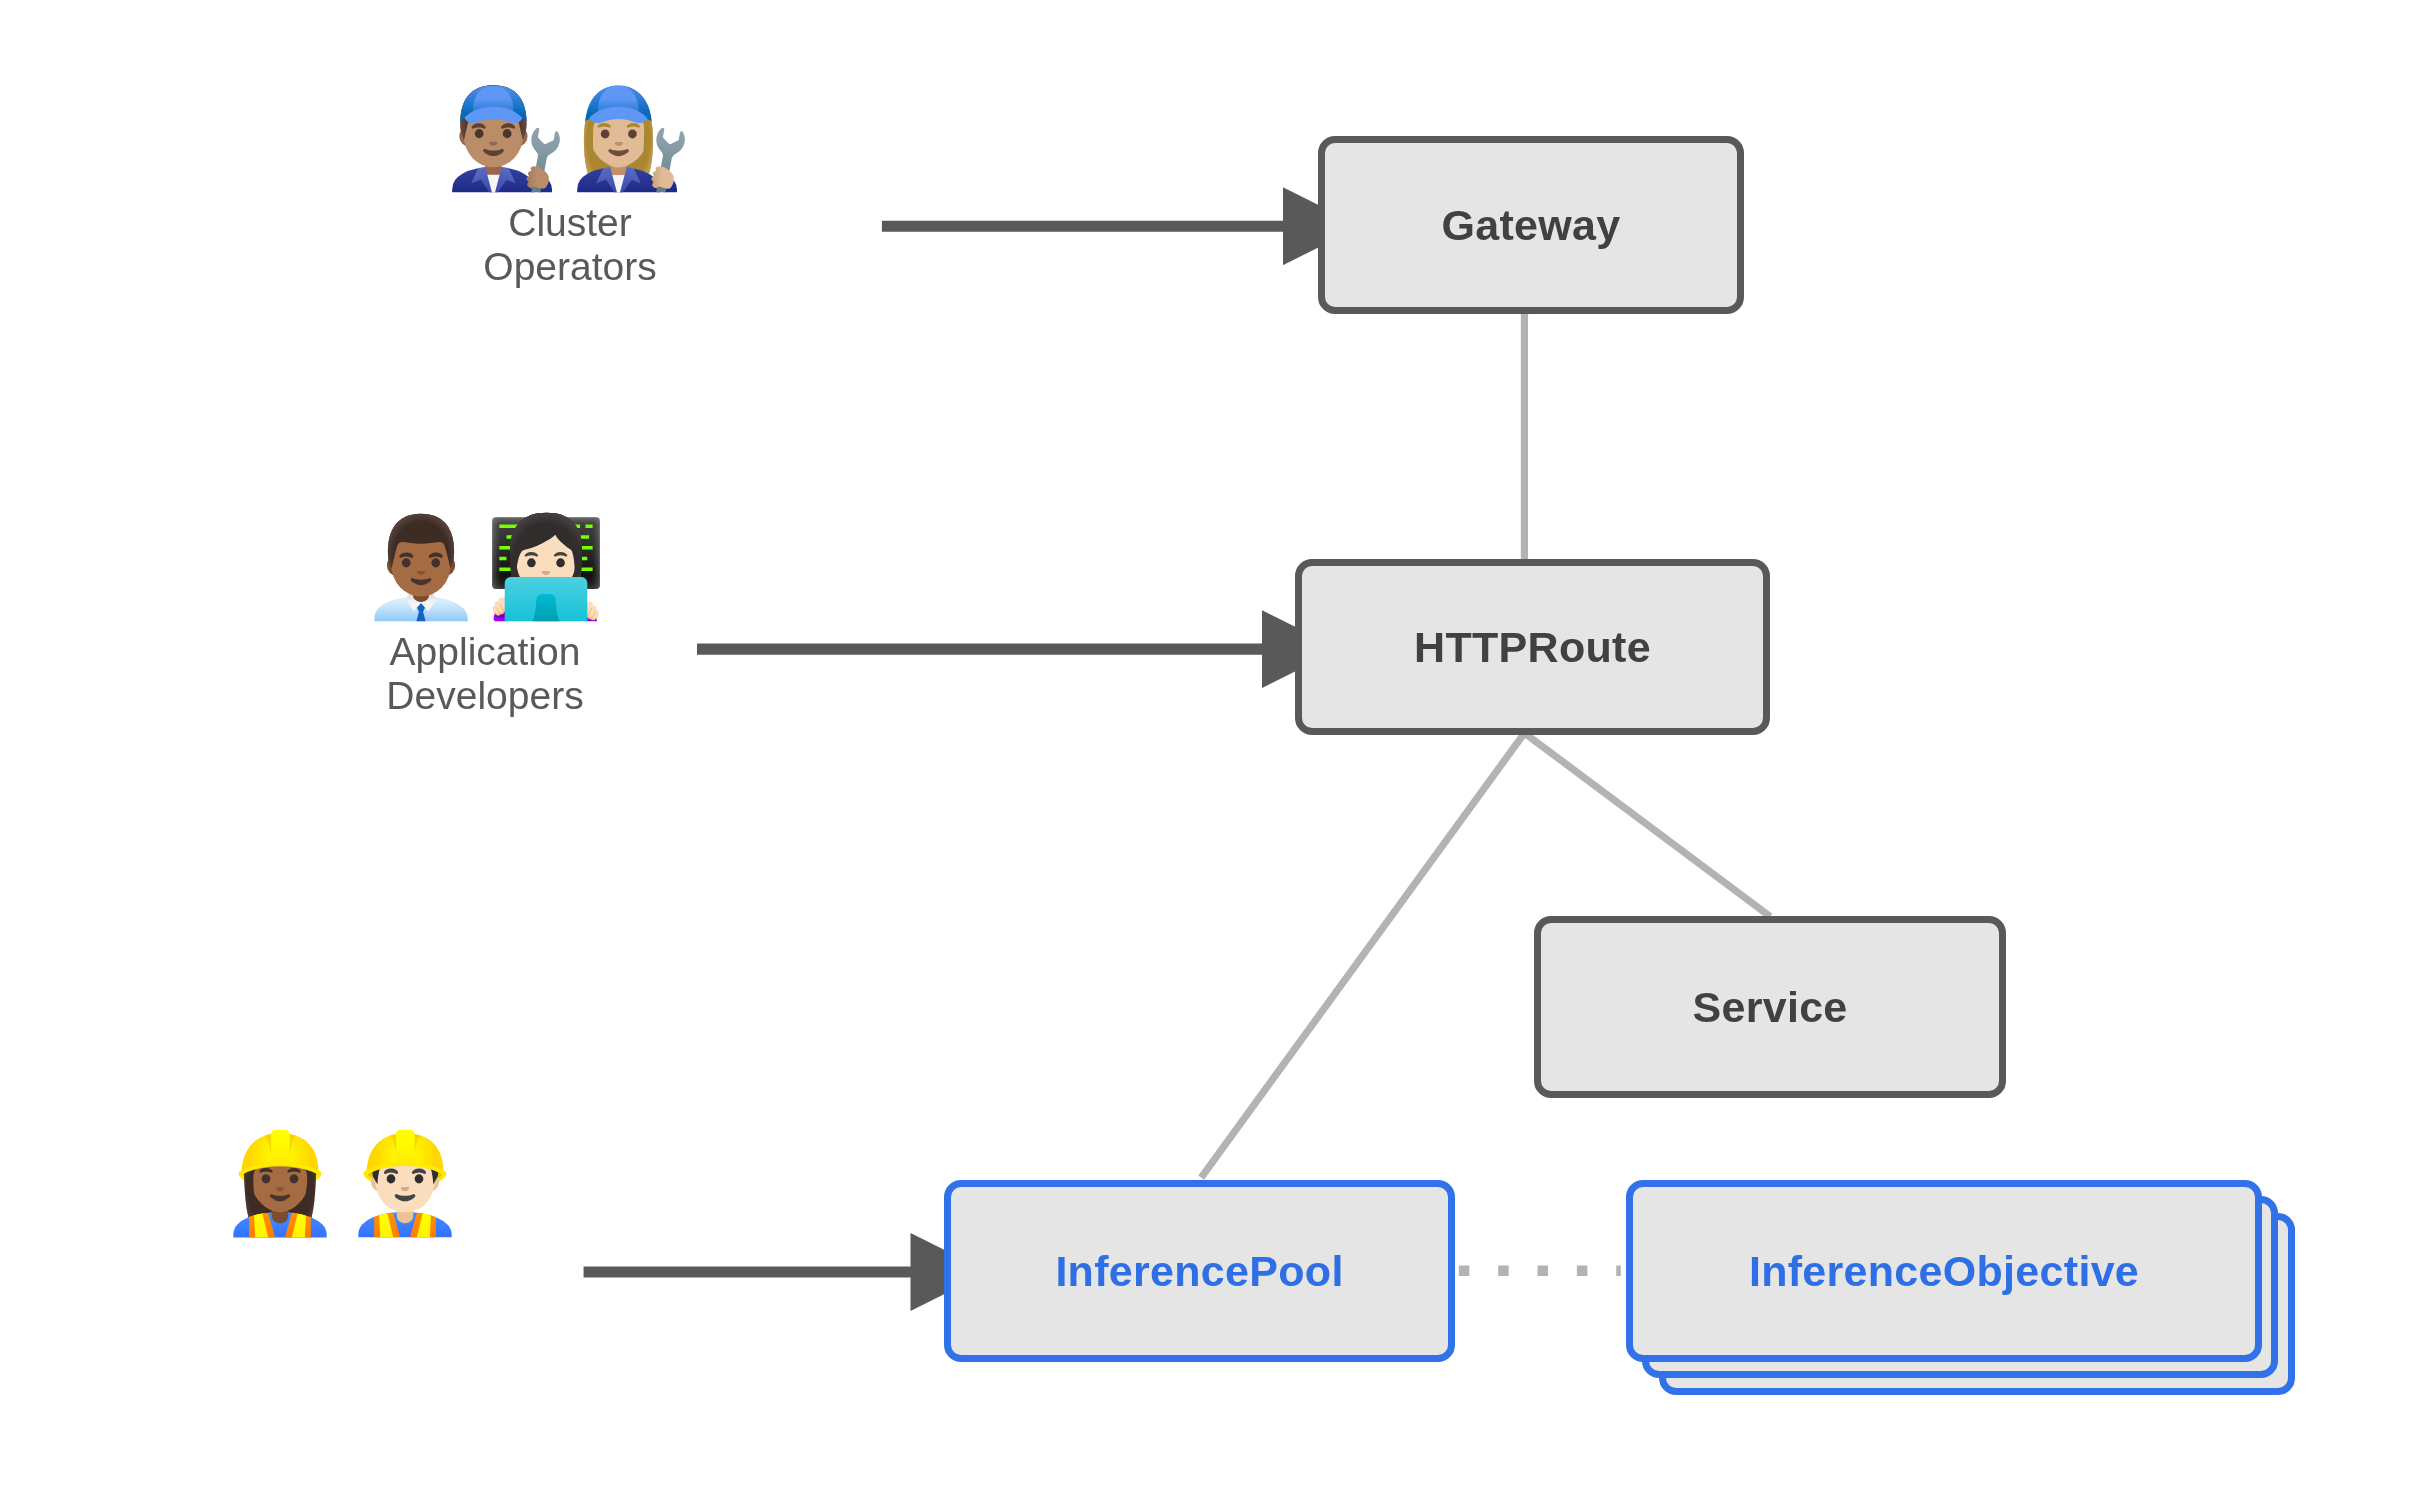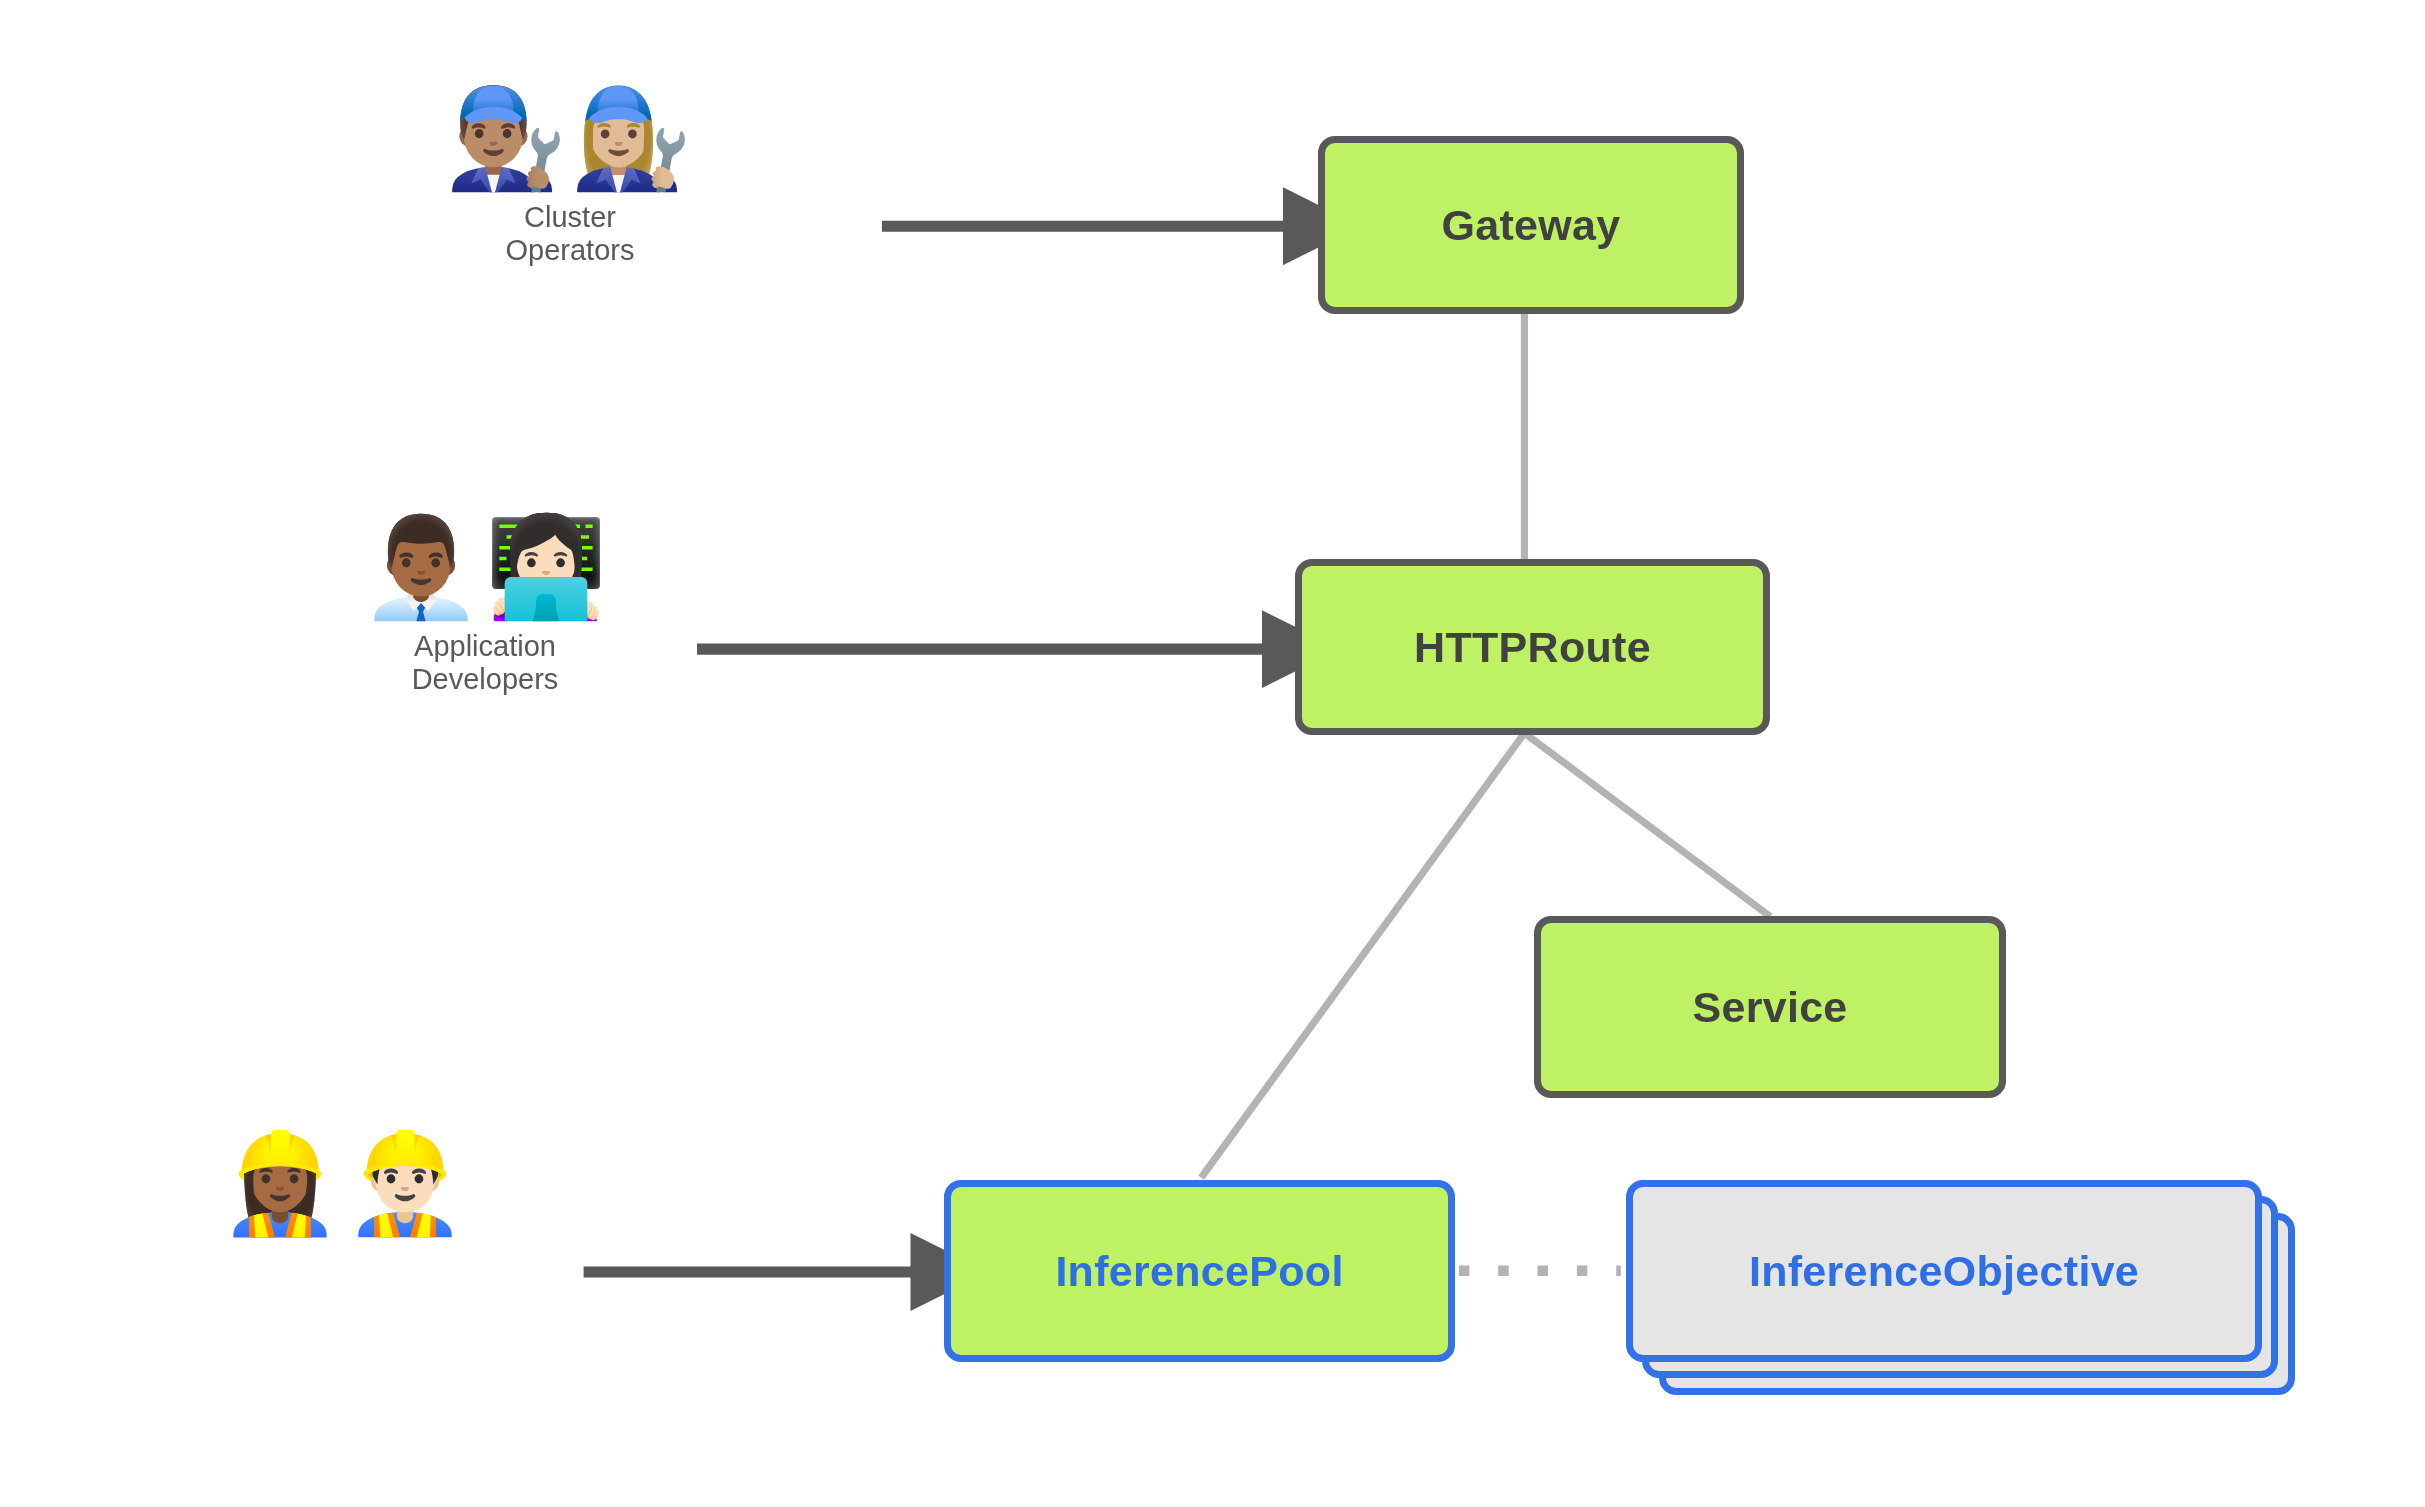--- a/index.html
+++ b/index.html
@@ -36,32 +36,32 @@
   }
   .persona-emoji {
     font-size: 98px;
     line-height: 1.0;
     letter-spacing: 2.6px;
     white-space: nowrap;
     font-family: "DejaVu Sans", sans-serif;
   }
   .persona-label {
     margin-top: 14.4px;
-    font-size: 29px;
+    font-size: 39px;
     line-height: 1.13;
     color: #595959;
     font-weight: 400;
     white-space: pre-line;
   }
 
   
   .node {
     position: absolute;
     box-sizing: border-box;
-    background: #bef264;
+    background: #e5e5e5;
     border: 7.2px solid #595959;
     border-radius: 17px;
     display: flex;
     align-items: center;
     justify-content: center;
   }
   .node-label {
     font-size: 43px;
     font-weight: 700;
     color: #414141;

